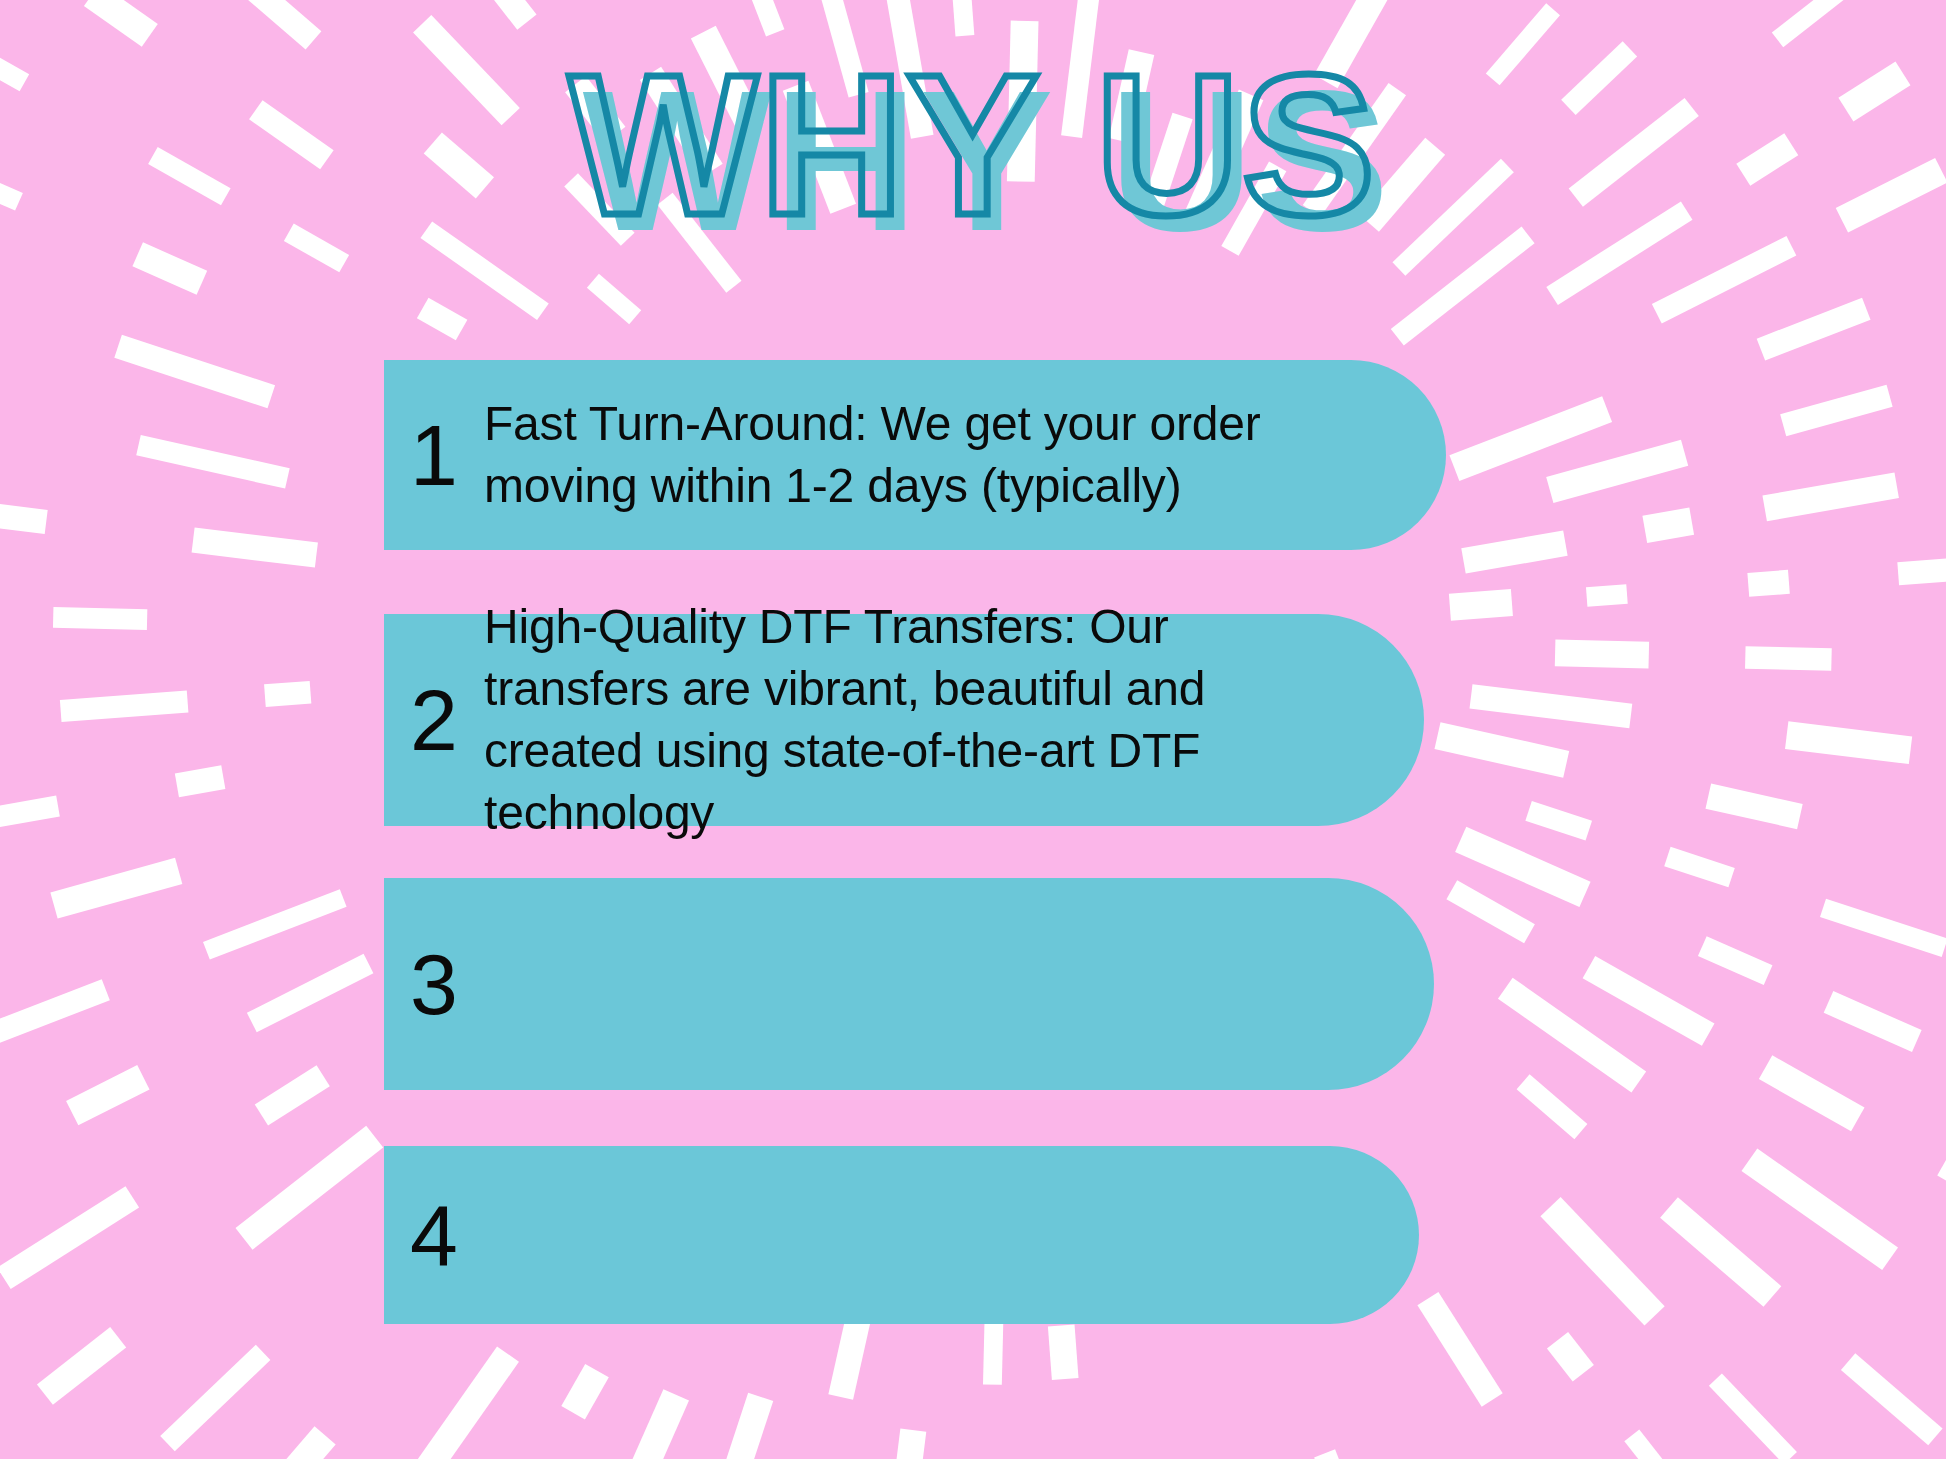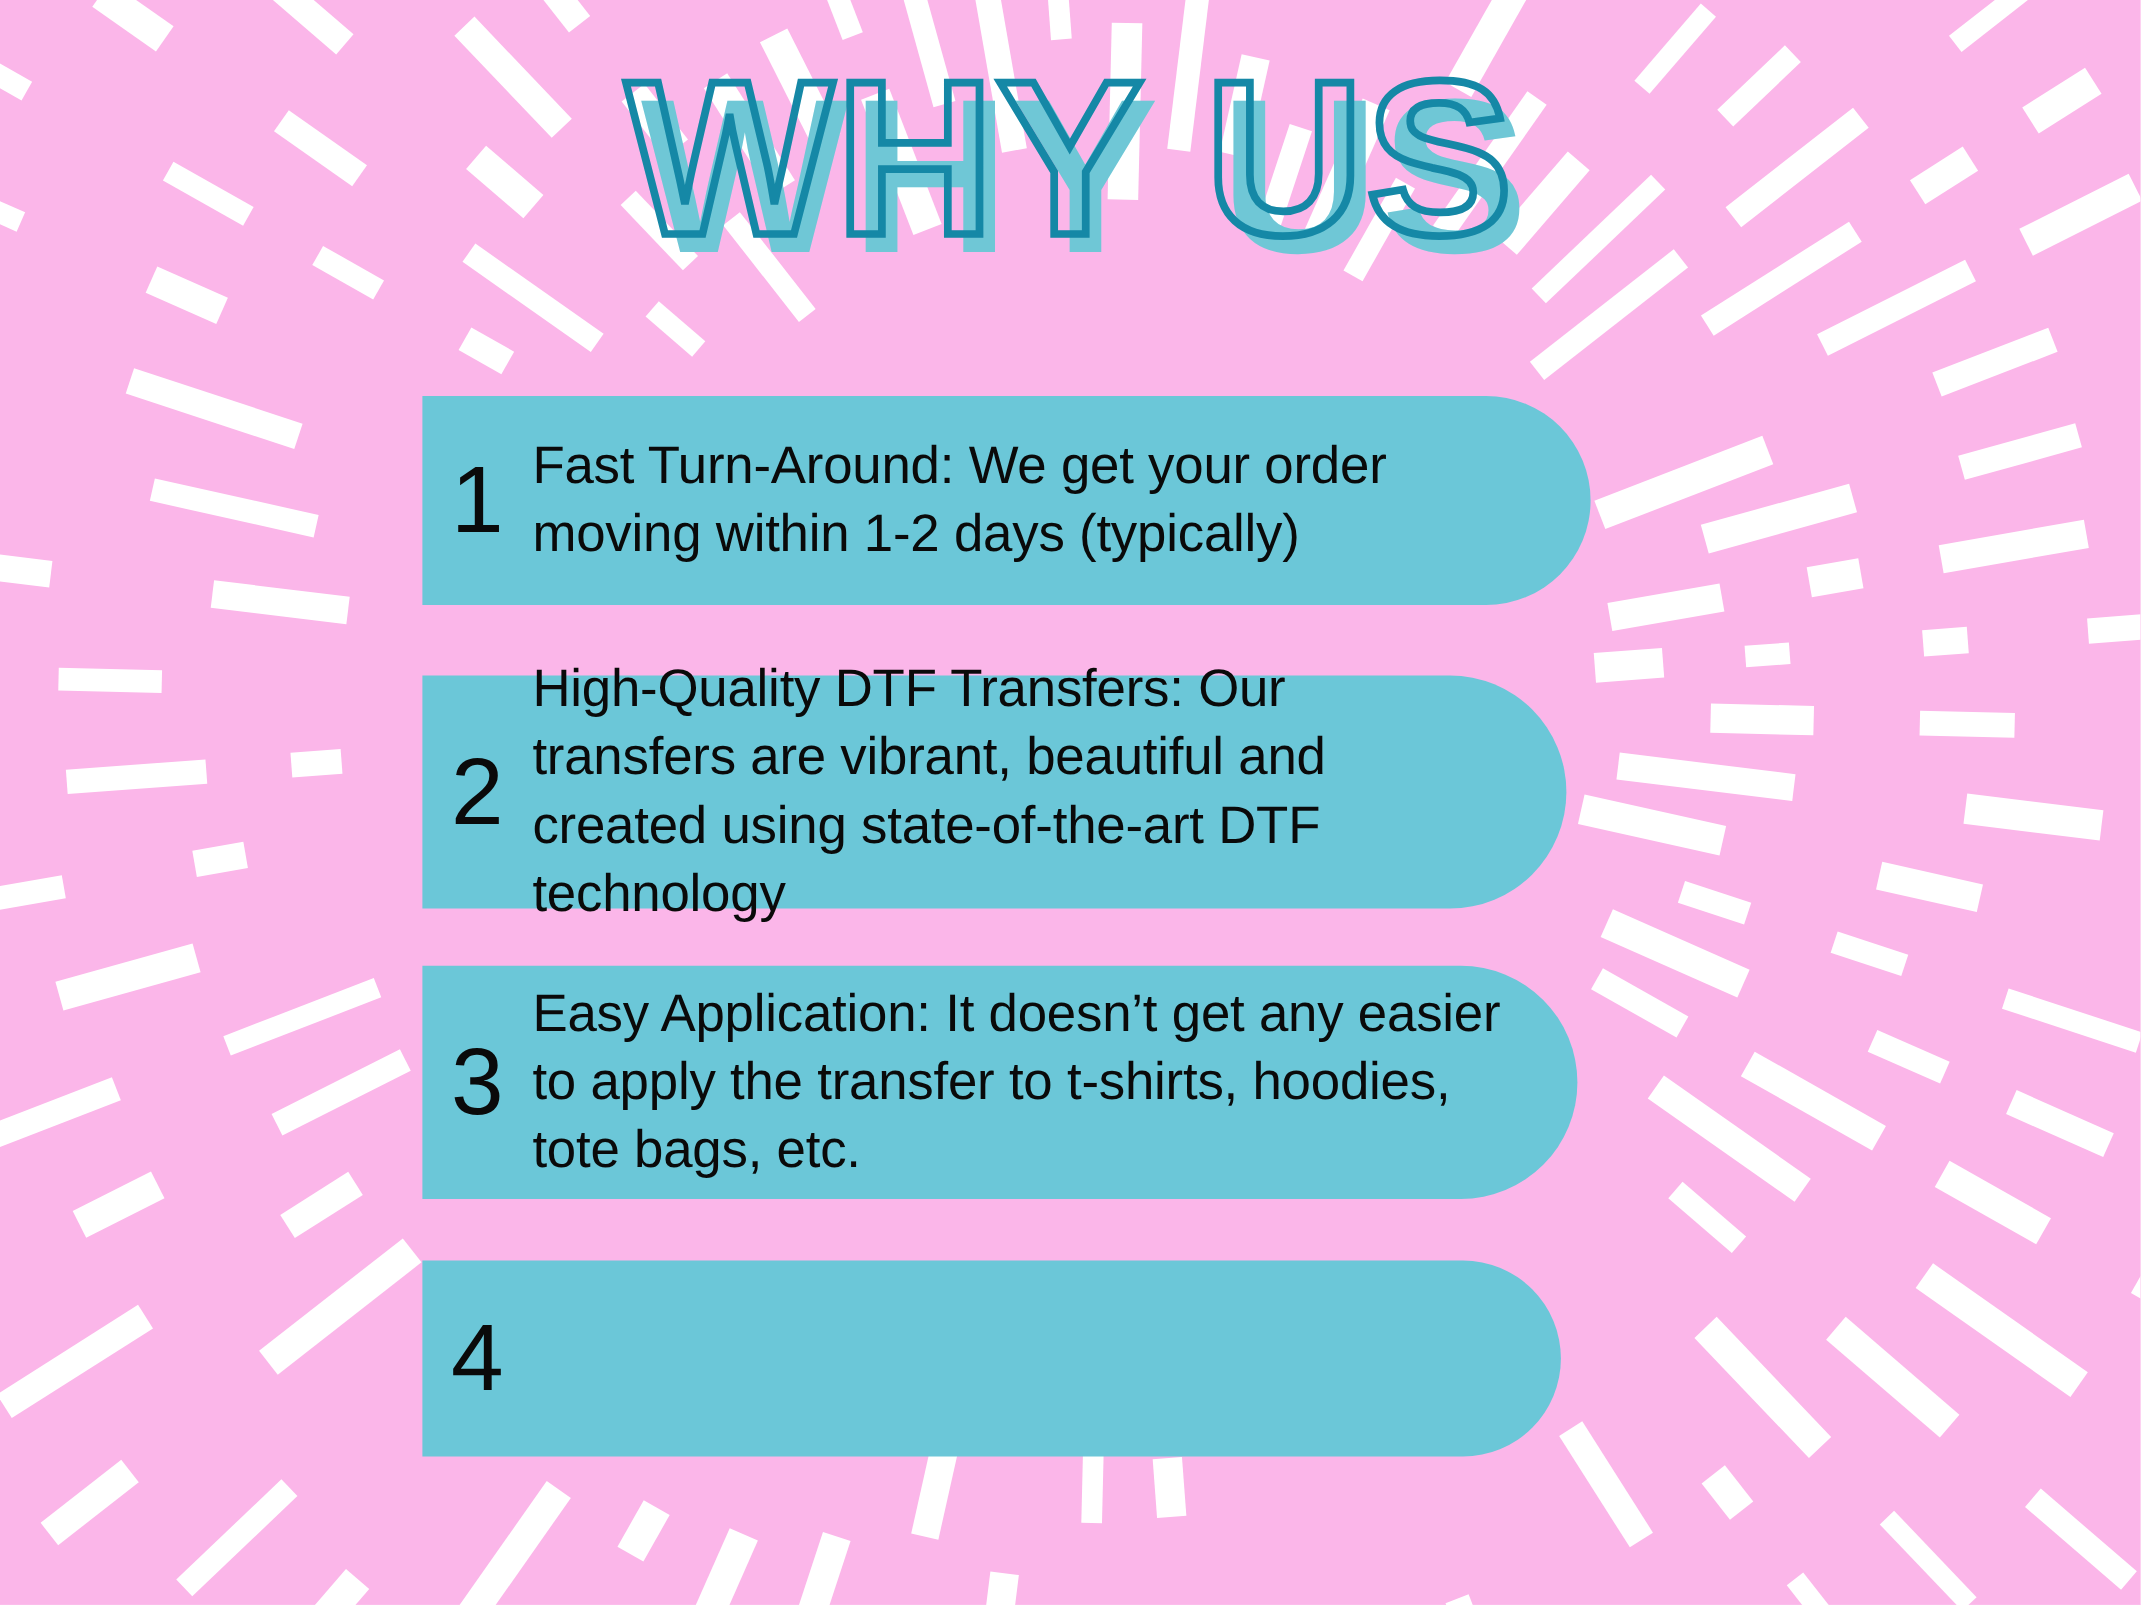--- a/index.html
+++ b/index.html
@@ -233,21 +233,20 @@
       <div class="card-text">Fast Turn-Around: We get your order moving within 1-2 days (typically)</div>
     </div>
 
     <div class="card c2">
       <div class="card-num">2</div>
       <div class="card-text">High-Quality DTF Transfers: Our transfers are vibrant, beautiful and created using state-of-the-art DTF technology</div>
     </div>
 
     <div class="card c3">
       <div class="card-num">3</div>
-      <div class="card-text">Easy Application: It doesn’t get any easier to apply the transfer to t-shirts, hoodies, tote bags, etc.</div>
     </div>
 
     <div class="card c4">
       <div class="card-num">4</div>
     </div>
 
   </div>
 </div>
 
 </body></html>

